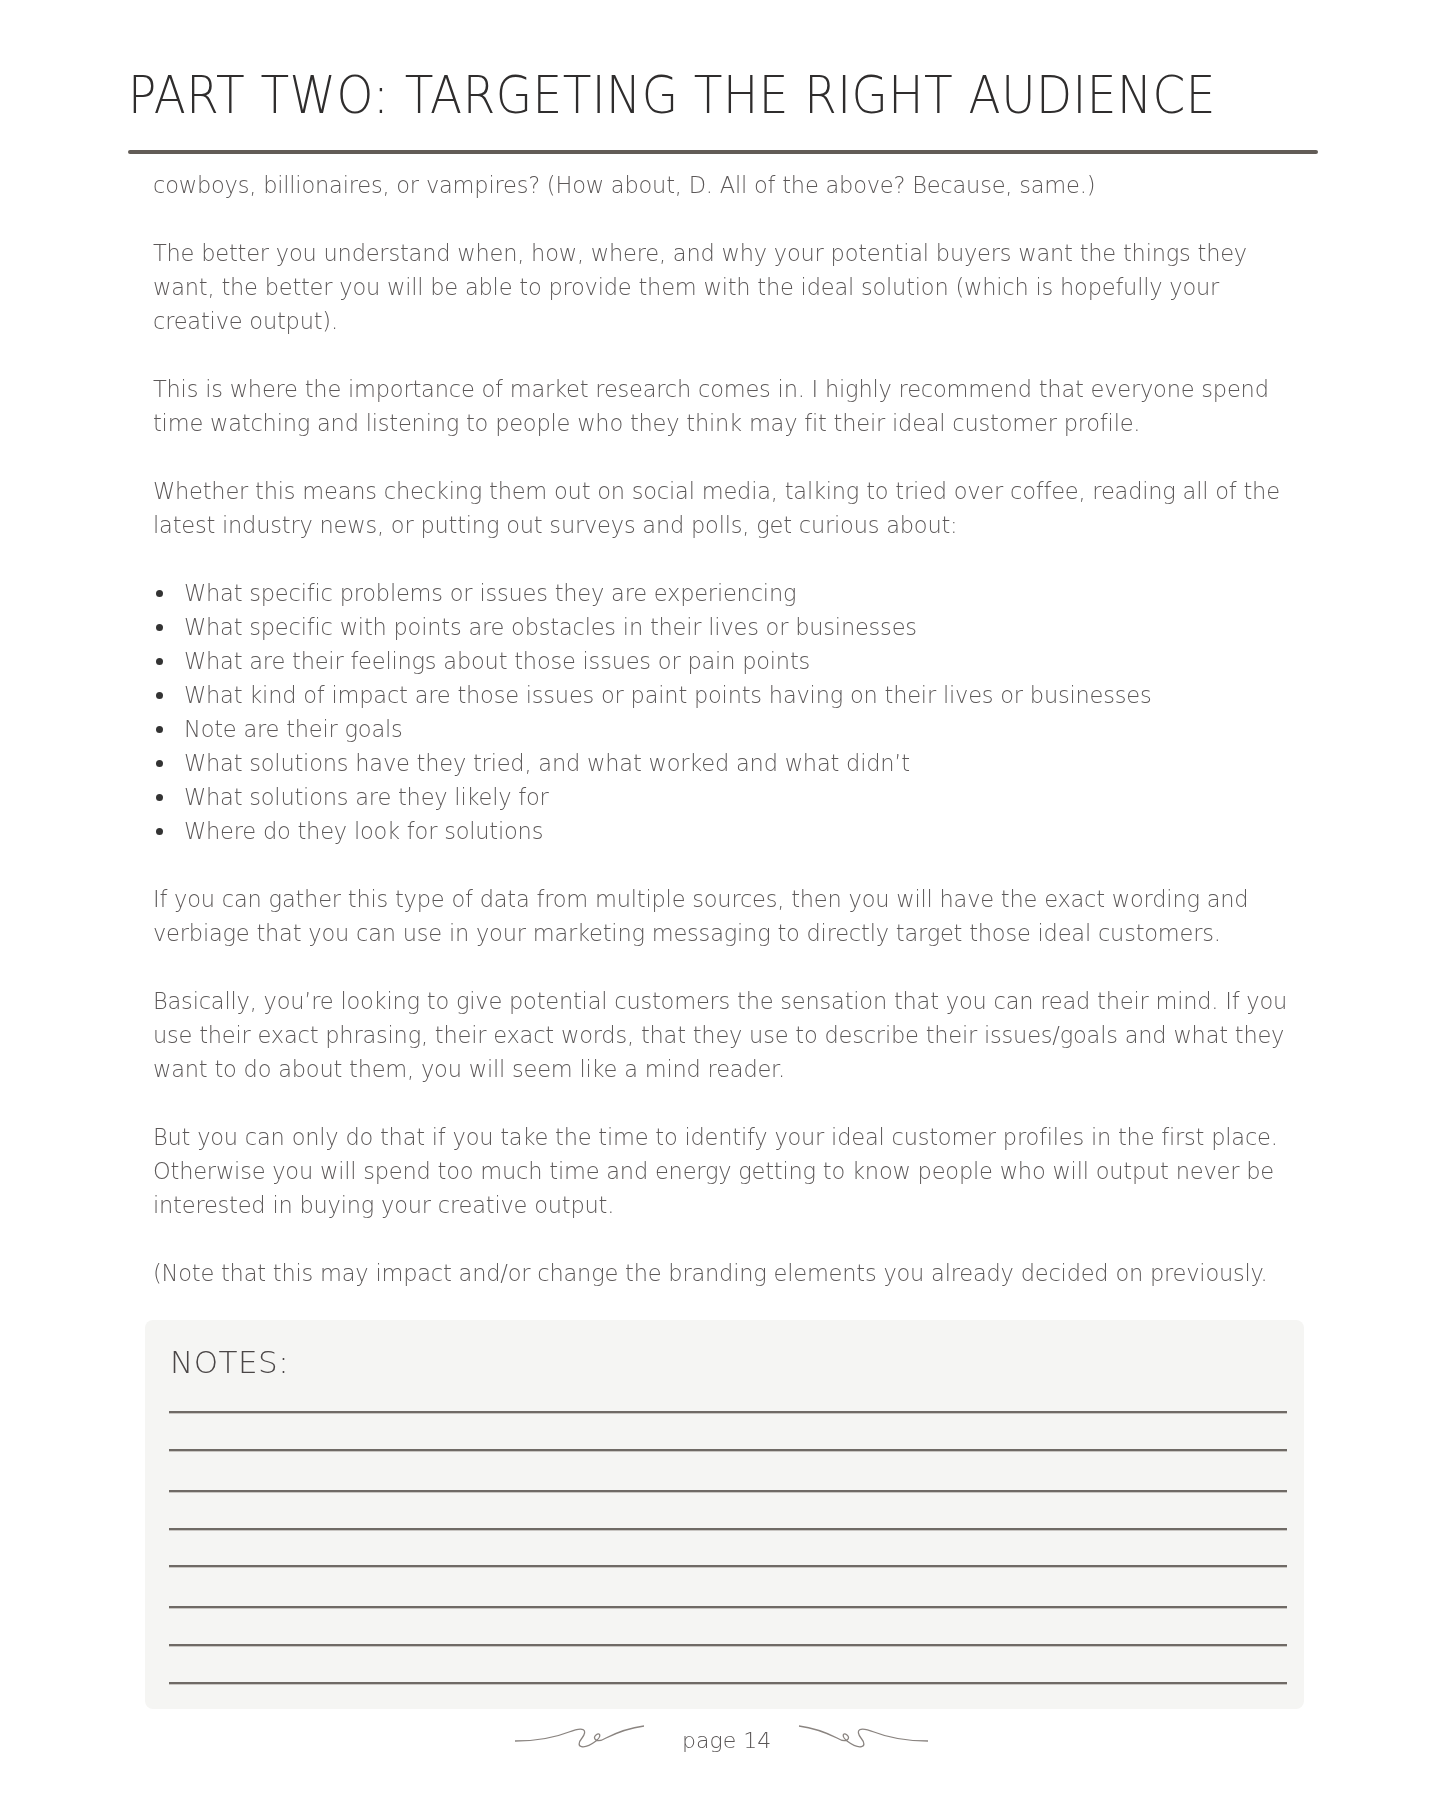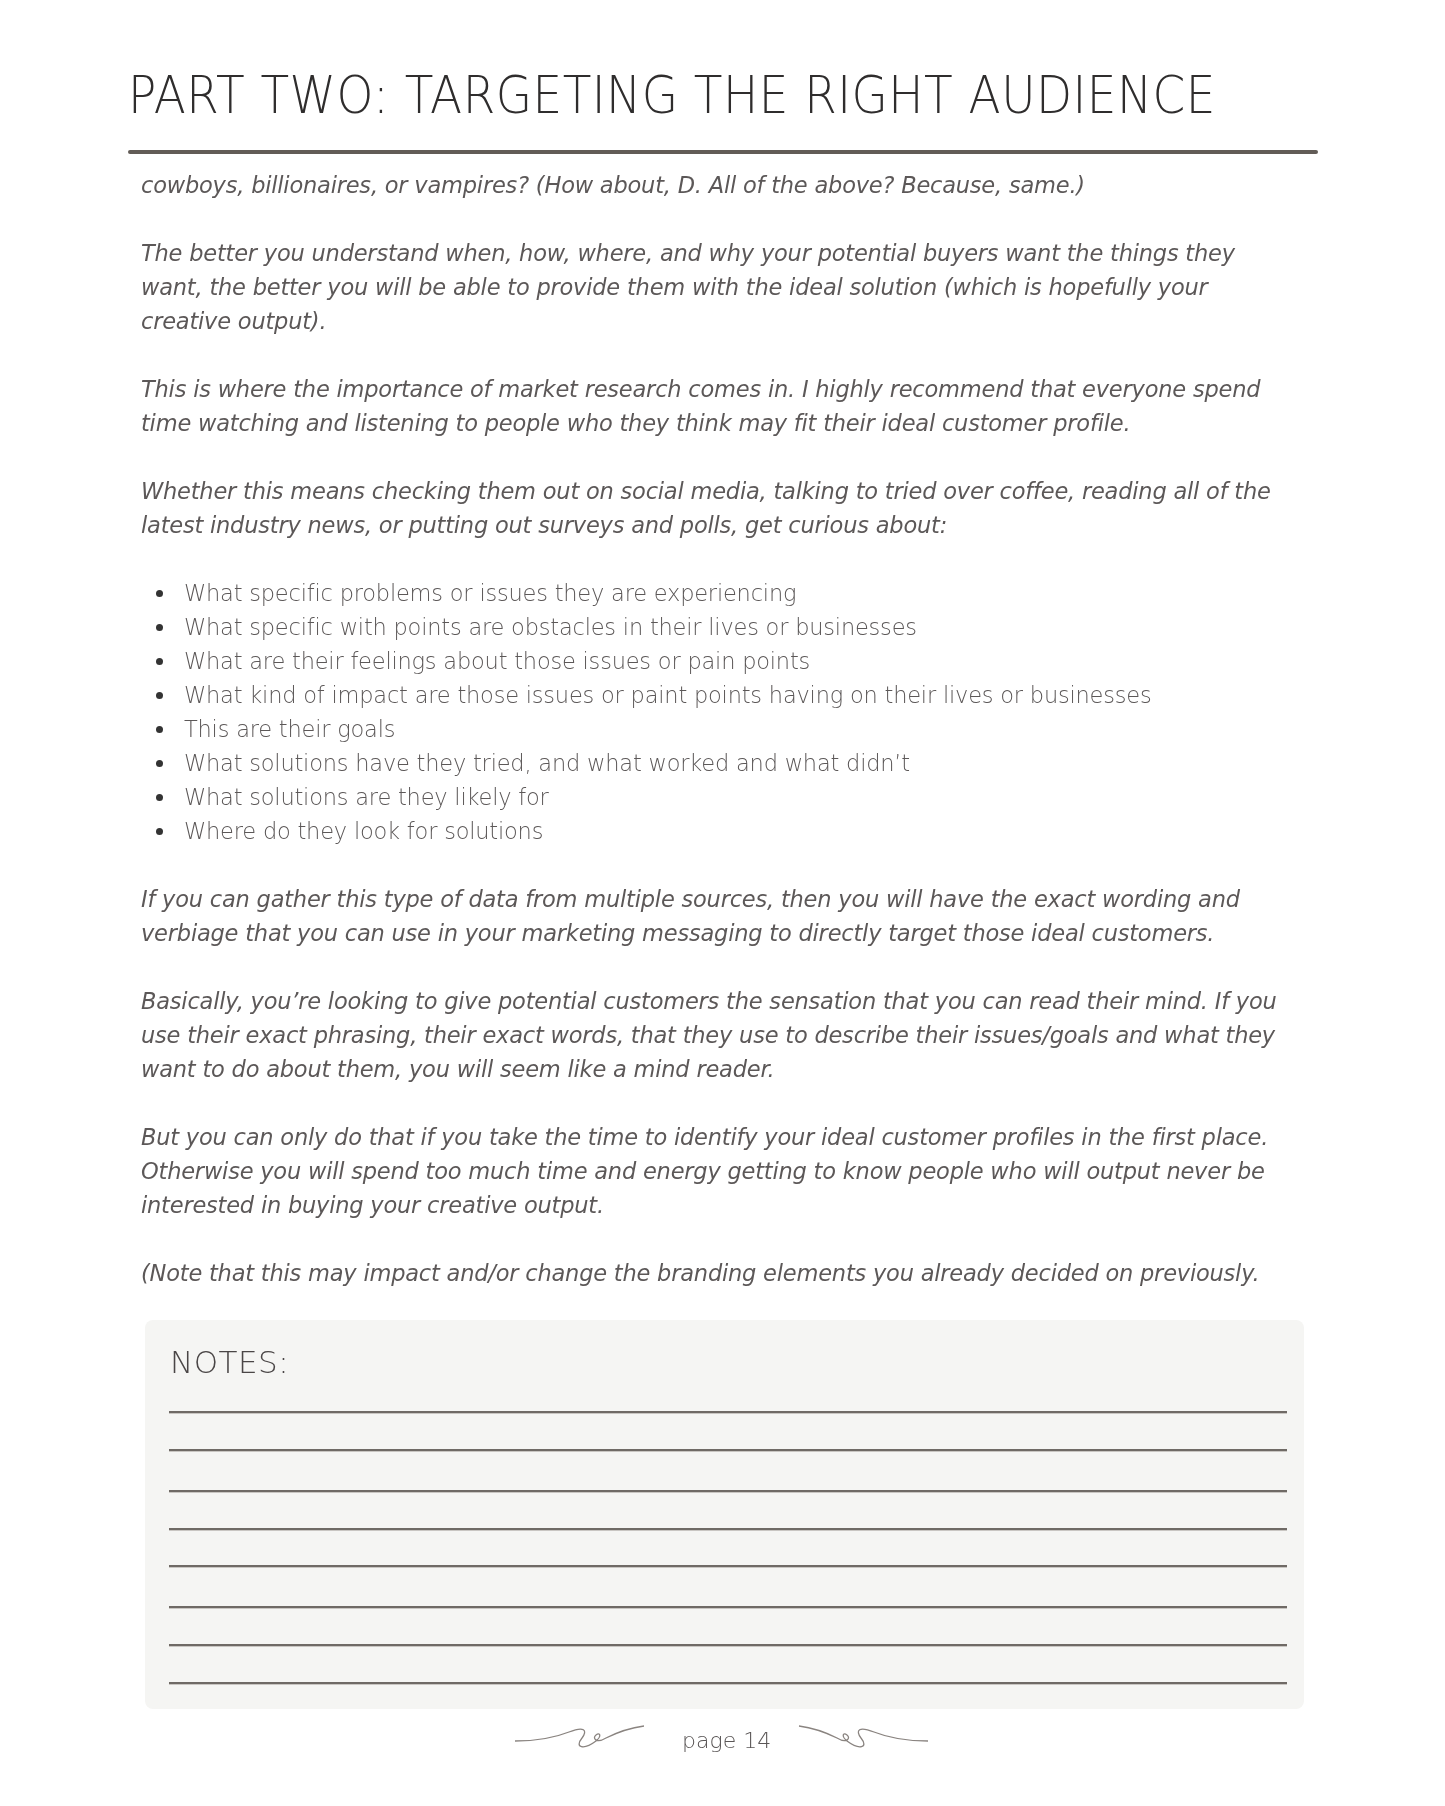--- a/index.html
+++ b/index.html
@@ -7,21 +7,21 @@
          font-family: "DejaVu Sans", sans-serif; color: #5a5656; }
   .title { position: absolute; left: 128px; top: 66px; margin: 0;
            font-family: "DejaVu Sans", sans-serif; font-weight: 200;
            font-size: 51px; letter-spacing: 0.5px; color: #2f2d2d; white-space: nowrap;
            transform: scaleX(0.92); transform-origin: left top; line-height: 60px; }
   .rule { position: absolute; left: 128px; top: 150px; width: 1190px; height: 4px;
           background: #625c57; border-radius: 2px; }
   .body { position: absolute; left: 141px; top: 168px; width: 1170px; }
   .line { display: block; white-space: nowrap; font-size: 22.5px; line-height: 34px;
           height: 34px; color: #5c5858; font-weight: 300; letter-spacing: -0.2px; }
-  .para { margin: 0 0 34px 0; font-style: italic; }
+  .para { margin: 0 0 34px 12px; }
   ul.bullets { list-style: none; margin: 0 0 34px 0; padding: 0; }
   ul.bullets li { position: relative; padding-left: 43px; }
   ul.bullets li .dot { position: absolute; left: 15px; top: 14px; width: 7px; height: 7px;
                        border-radius: 50%; background: #333; }
   .notes-box { position: absolute; left: 145px; top: 1320px; width: 1159px; height: 389px;
                background: #f5f5f3; border-radius: 8px; text-decoration: underline; }
   .notes-label { position: absolute; left: 25px; top: 24px; font-size: 31px; font-weight: 200;
                  color: #4a4646; letter-spacing: 0.5px; }
   .note-line { position: absolute; left: 24px; width: 1118px; height: 2px; background: #6f6a65;
                border-bottom: 1px solid #c9c6c2; }
@@ -53,21 +53,21 @@
       <div class="para">
         <span class="line">Whether this means checking them out on social media, talking to tried over coffee, reading all of the</span>
         <span class="line">latest industry news, or putting out surveys and polls, get curious about:</span>
       </div>
     </div>
   <ul class="bullets" id="bullet-list">
       <li class="line"><span class="dot"></span><span>What specific problems or issues they are experiencing</span></li>
       <li class="line"><span class="dot"></span><span>What specific with points are obstacles in their lives or businesses</span></li>
       <li class="line"><span class="dot"></span><span>What are their feelings about those issues or pain points</span></li>
       <li class="line"><span class="dot"></span><span>What kind of impact are those issues or paint points having on their lives or businesses</span></li>
-      <li class="line"><span class="dot"></span><span>This are their goals</span></li>
+      <li class="line"><span class="dot"></span><span>Note are their goals</span></li>
       <li class="line"><span class="dot"></span><span>What solutions have they tried, and what worked and what didn’t</span></li>
       <li class="line"><span class="dot"></span><span>What solutions are they likely for</span></li>
       <li class="line"><span class="dot"></span><span>Where do they look for solutions</span></li>
     </ul>
   <div id="paras-after">
       <div class="para">
         <span class="line">If you can gather this type of data from multiple sources, then you will have the exact wording and</span>
         <span class="line">verbiage that you can use in your marketing messaging to directly target those ideal customers.</span>
       </div>
       <div class="para">

